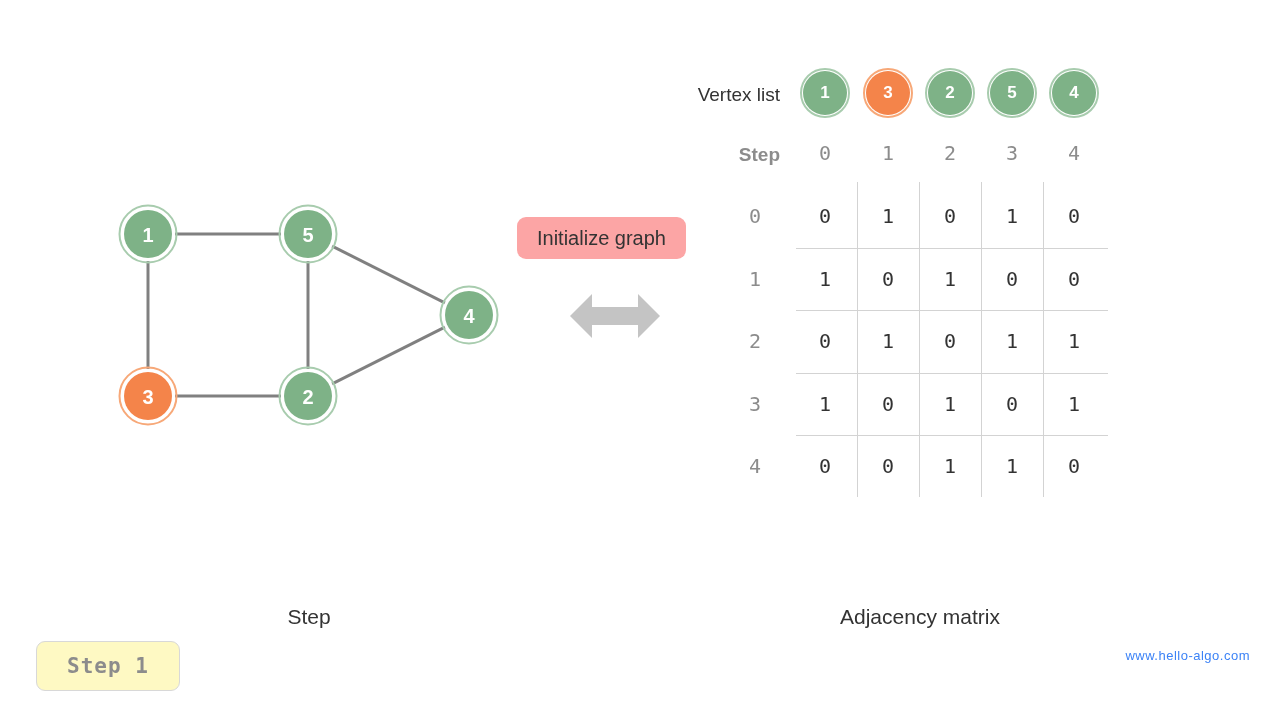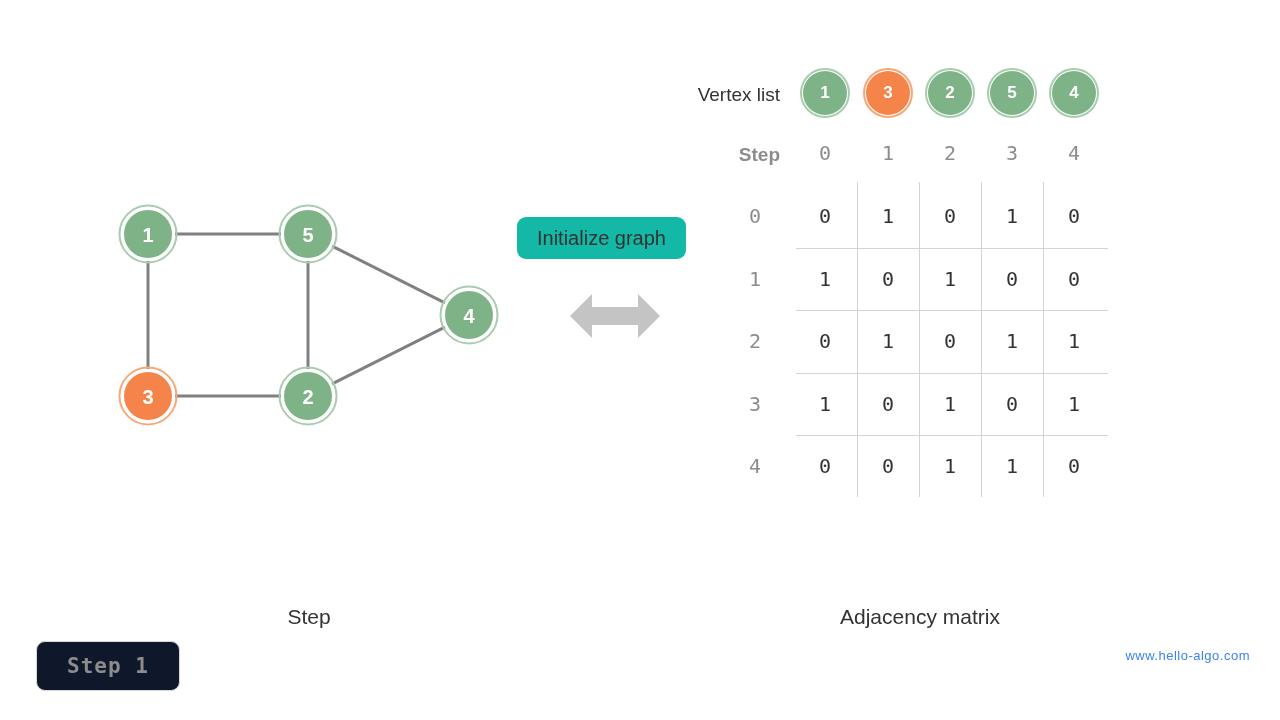--- a/index.html
+++ b/index.html
@@ -38,21 +38,21 @@
     text-anchor: middle;
     dominant-baseline: central;
   }
 
   
   .op-chip {
     position: absolute;
     left: 517px;
     top: 217px;
     padding: 11px 20px;
-    background: #14b8a6;
+    background: #fca5a5;
     border-radius: 9px;
     font-size: 20px;
     color: #333333;
     white-space: nowrap;
     line-height: 1;
   }
   .op-arrow {
     position: absolute;
     left: 570px;
     top: 290px;
@@ -150,21 +150,21 @@
   .cap-graph { left: 209px; top: 605px; width: 200px; }
   .cap-matrix { left: 840px; top: 605px; width: 200px; text-align: left; }
 
   .step-badge {
     position: absolute;
     left: 36px;
     top: 641px;
     width: 144px;
     height: 50px;
     box-sizing: border-box;
-    background: #0f172a;
+    background: #fef9c3;
     border: 1px solid #d8d8d8;
     border-radius: 9px;
     display: flex;
     align-items: center;
     justify-content: center;
     font-family: "DejaVu Sans Mono", monospace;
     font-size: 21px;
     font-weight: 700;
     color: #8c8c8c;
     letter-spacing: 1px;

